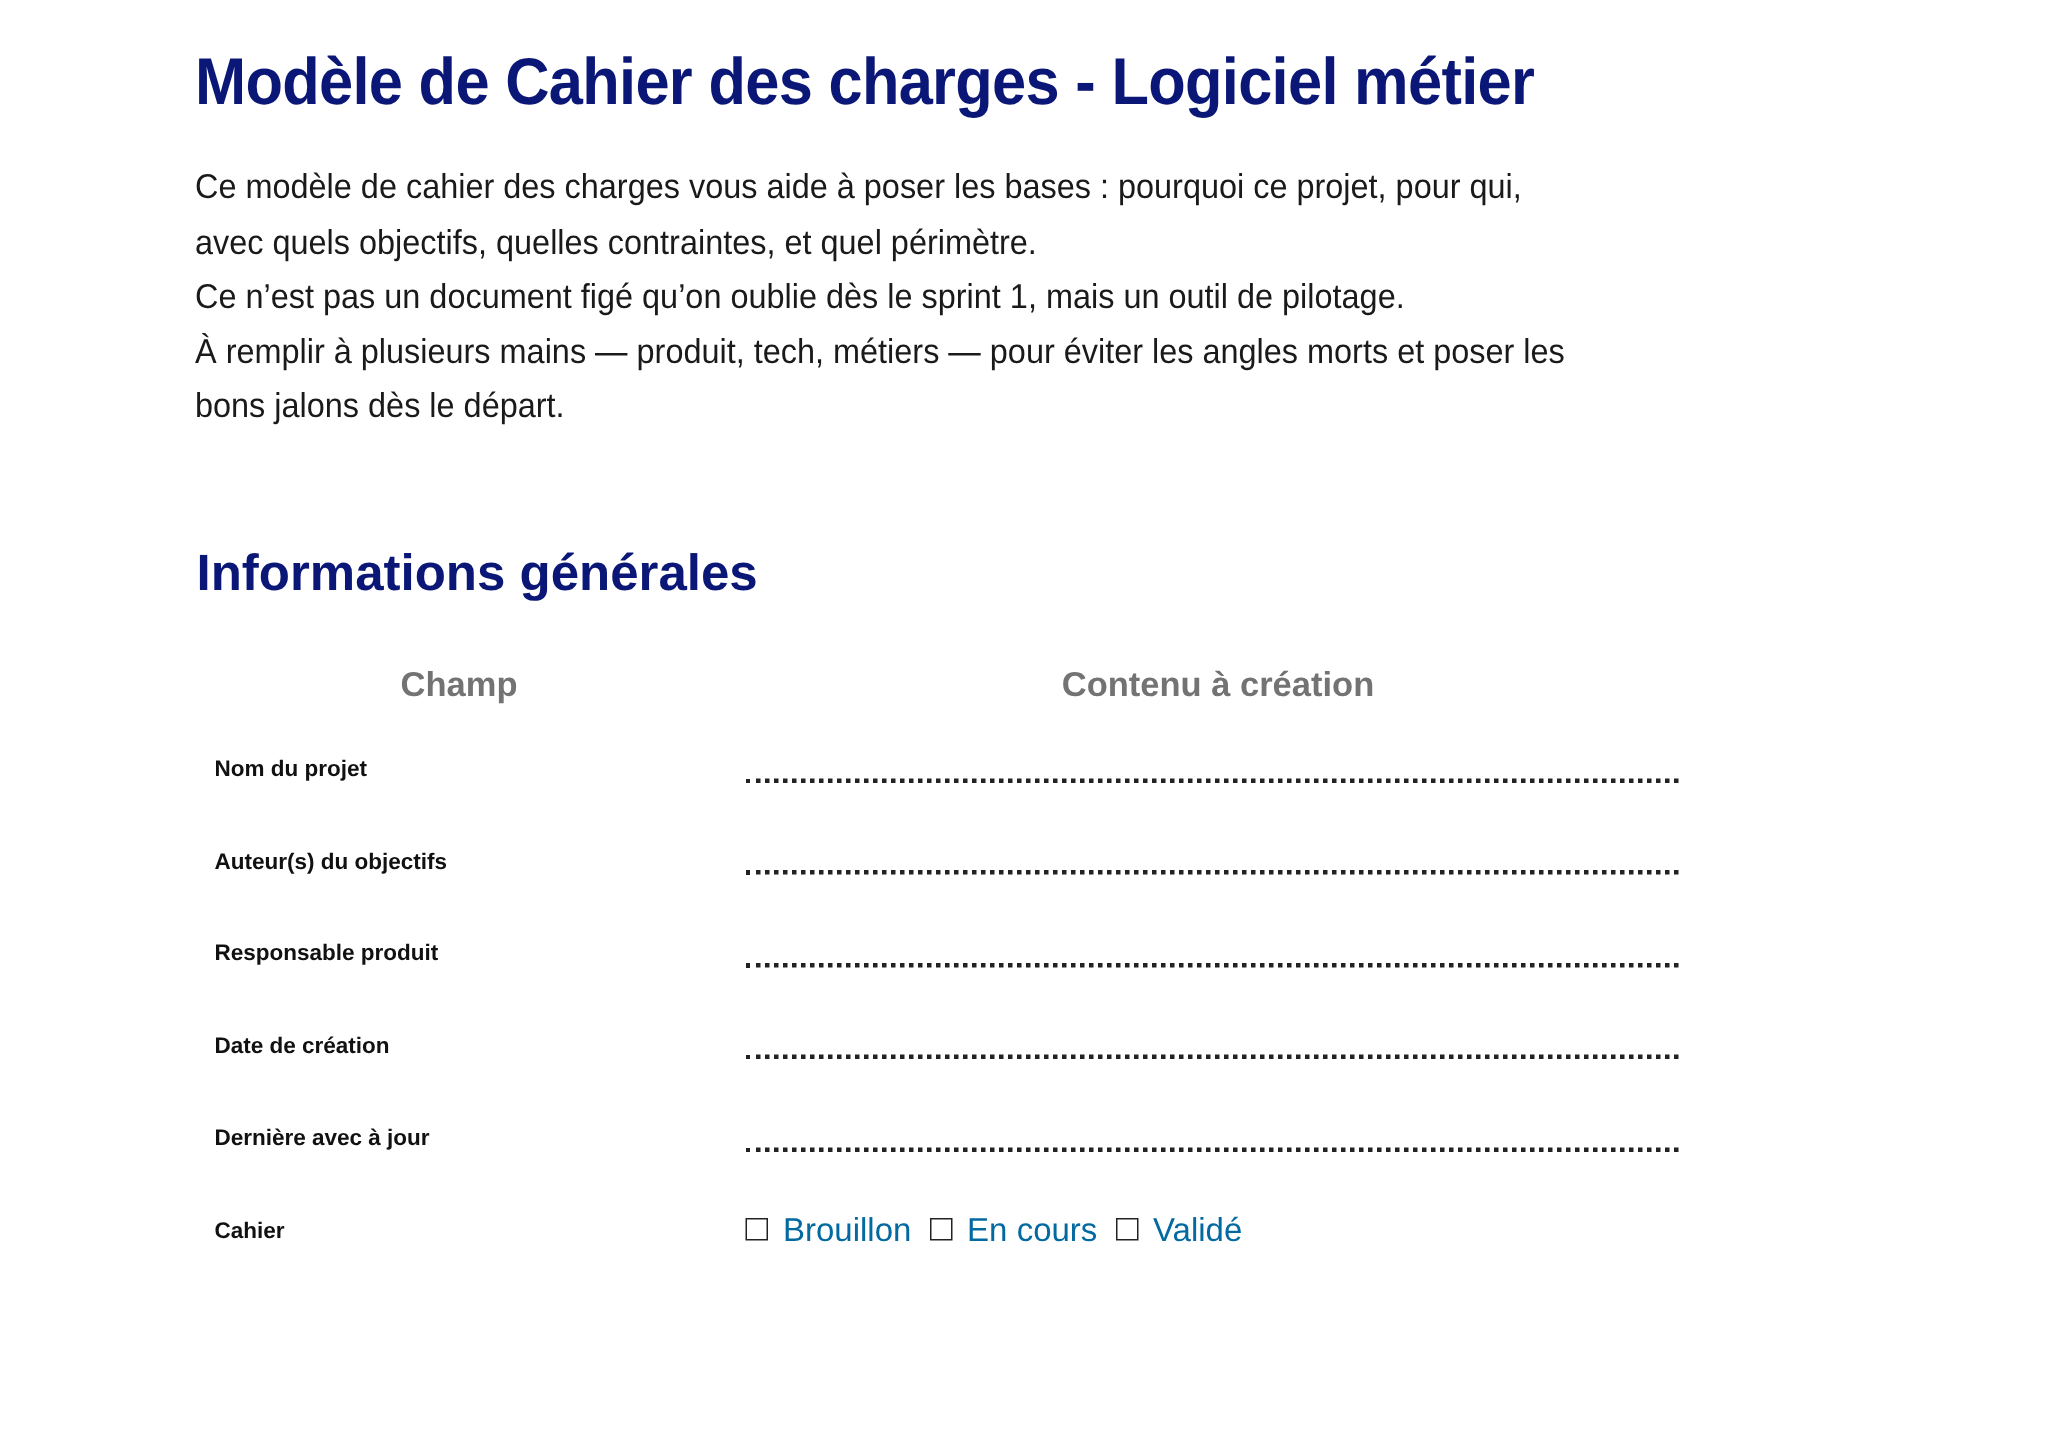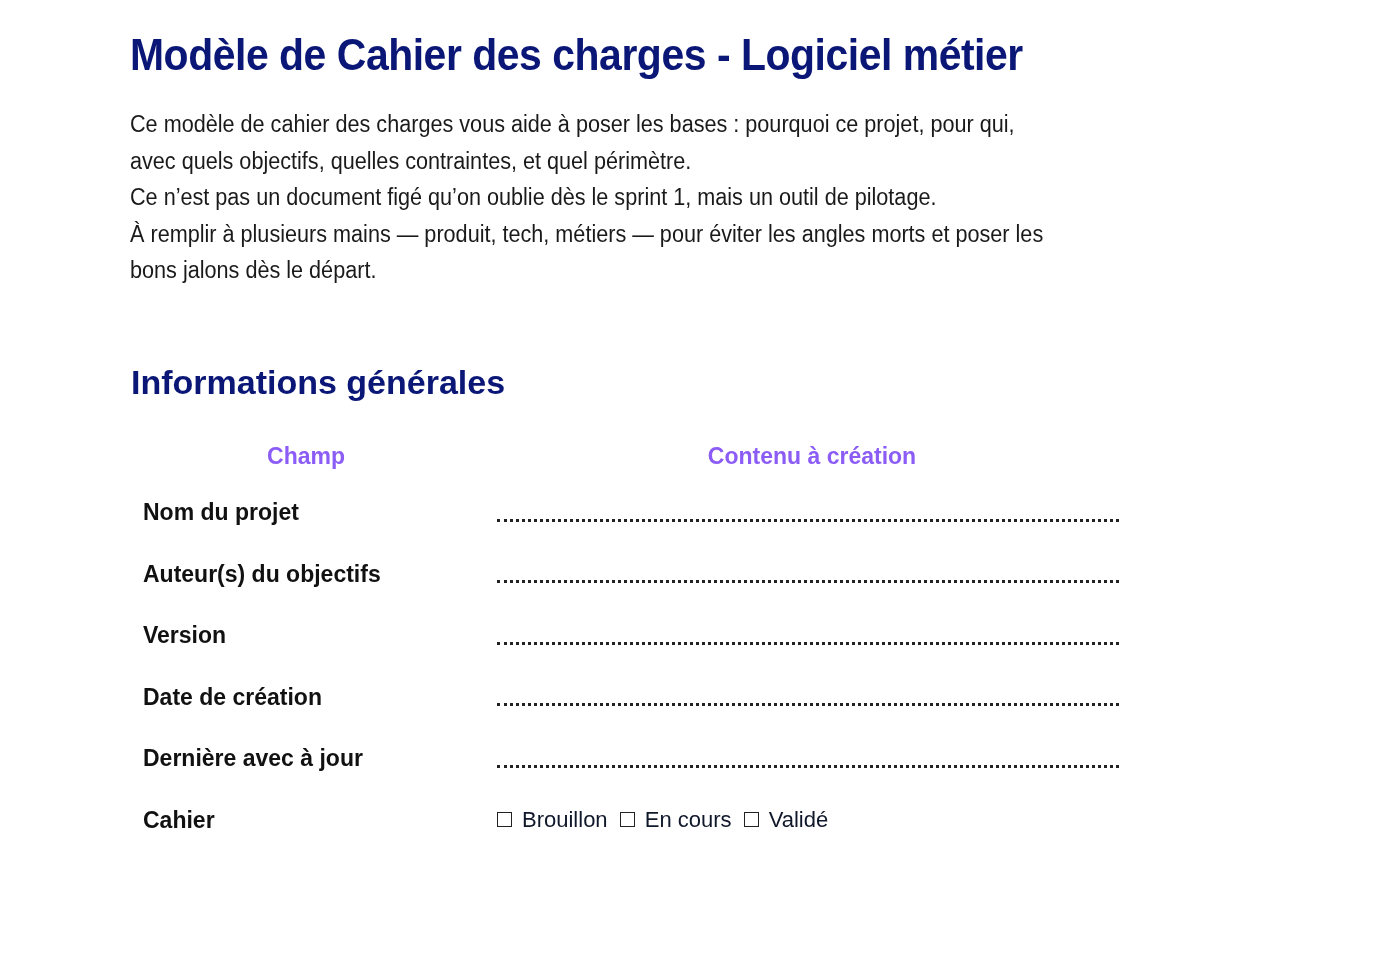--- a/index.html
+++ b/index.html
@@ -3,27 +3,27 @@
 <meta charset="utf-8">
 <style>
   html, body { margin: 0; padding: 0; background: #ffffff; }
   body { width: 1373px; height: 953px; overflow: hidden; font-family: "Liberation Sans", sans-serif; color: #111111; }
   .page { position: absolute; left: 130px; top: 0; width: 1100px; }
   h1 { margin: 0; position: absolute; top: 30px; left: 0; font-size: 44px; font-weight: 700; color: #0b1776; letter-spacing: -0.5px; white-space: nowrap; transform: scaleX(0.93); transform-origin: left; }
   .intro { position: absolute; top: 106px; left: 0; width: 1080px; font-size: 23px; line-height: 36.5px; color: #1a1a1a; transform: scaleX(0.94); transform-origin: left; }
   .intro p { margin: 0; }
   h2 { margin: 1px; position: absolute; top: 362px; left: 0; font-size: 34px; font-weight: 700; color: #0b1776; white-space: nowrap; }
   table { position: absolute; top: 430px; left: 0; border-collapse: collapse; }
-  th { font-size: 23px; font-weight: 700; height: 52px; text-align: center; padding: 0; color: #8b5cf6; }
+  th { font-size: 23px; font-weight: 700; height: 52px; text-align: center; padding: 0; color: #737373; }
   th.c1 { width: 352px; } th.c2 { width: 660px; }
   td { height: 61.5px; padding: 0; vertical-align: middle; }
-  td.label { font-size: 23px; font-weight: 700; padding-left: 13px; color: #111; white-space: nowrap; }
+  td.label { font-size: 15px; font-weight: 700; padding-left: 13px; color: #111; white-space: nowrap; }
   td.value { padding-left: 15px; font-size: 22px; }
   .dots { display: inline-block; width: 622px; height: 4px; border-bottom: 3px dotted #222; position: relative; top: 2px; }
-  .status { font-size: 23px; color: #0f172a; }
+  .status { font-size: 23px; color: #0369a1; }
   .cb { display: inline-block; width: 13px; height: 13px; border: 1.5px solid #222; margin-right: 10px; vertical-align: 0px; }
   .opt { margin-right: 6px; }
 </style>
 </head>
 <body>
 
 <div class="page">
   <h1>Modèle de Cahier des charges - Logiciel métier</h1>
 
   <div class="intro">
@@ -46,21 +46,21 @@
     <tbody>
       <tr>
         <td class="label">Nom du projet</td>
         <td class="value"><span class="dots"></span></td>
       </tr>
       <tr>
         <td class="label">Auteur(s) du objectifs</td>
         <td class="value"><span class="dots"></span></td>
       </tr>
       <tr>
-        <td class="label">Version</td>
+        <td class="label">Responsable produit</td>
         <td class="value"><span class="dots"></span></td>
       </tr>
       <tr>
         <td class="label">Date de création</td>
         <td class="value"><span class="dots"></span></td>
       </tr>
       <tr>
         <td class="label">Dernière avec à jour</td>
         <td class="value"><span class="dots"></span></td>
       </tr>

